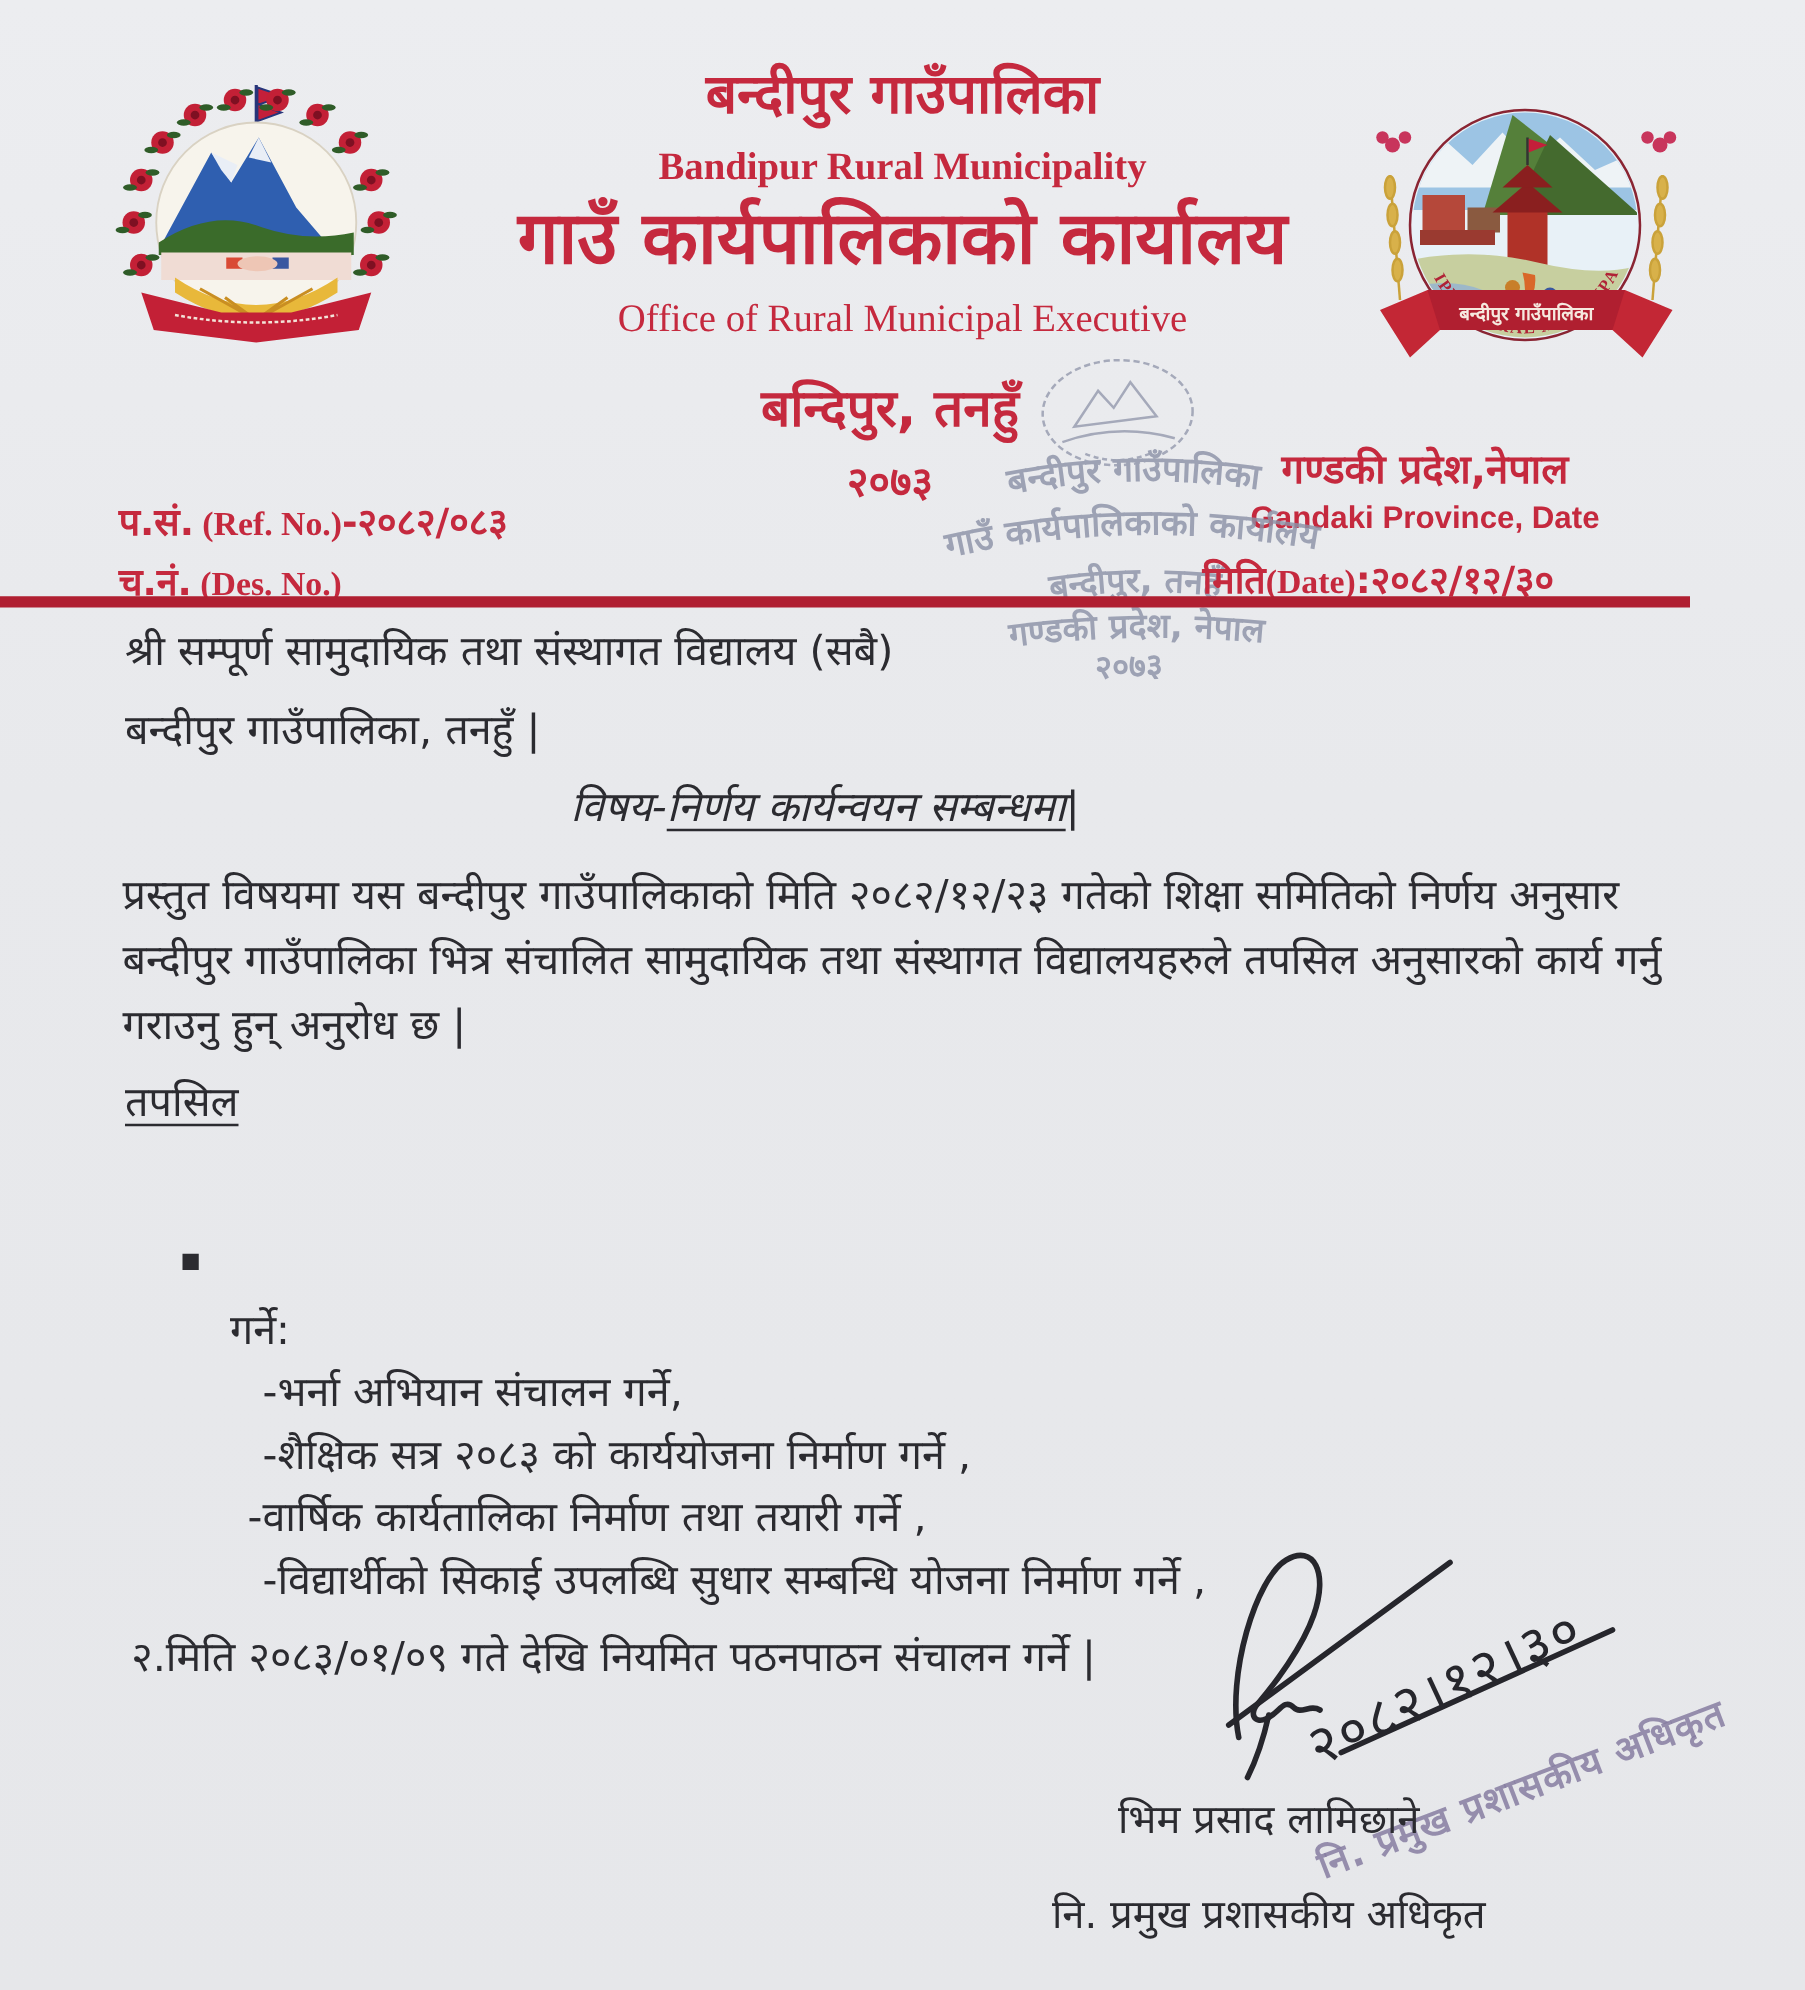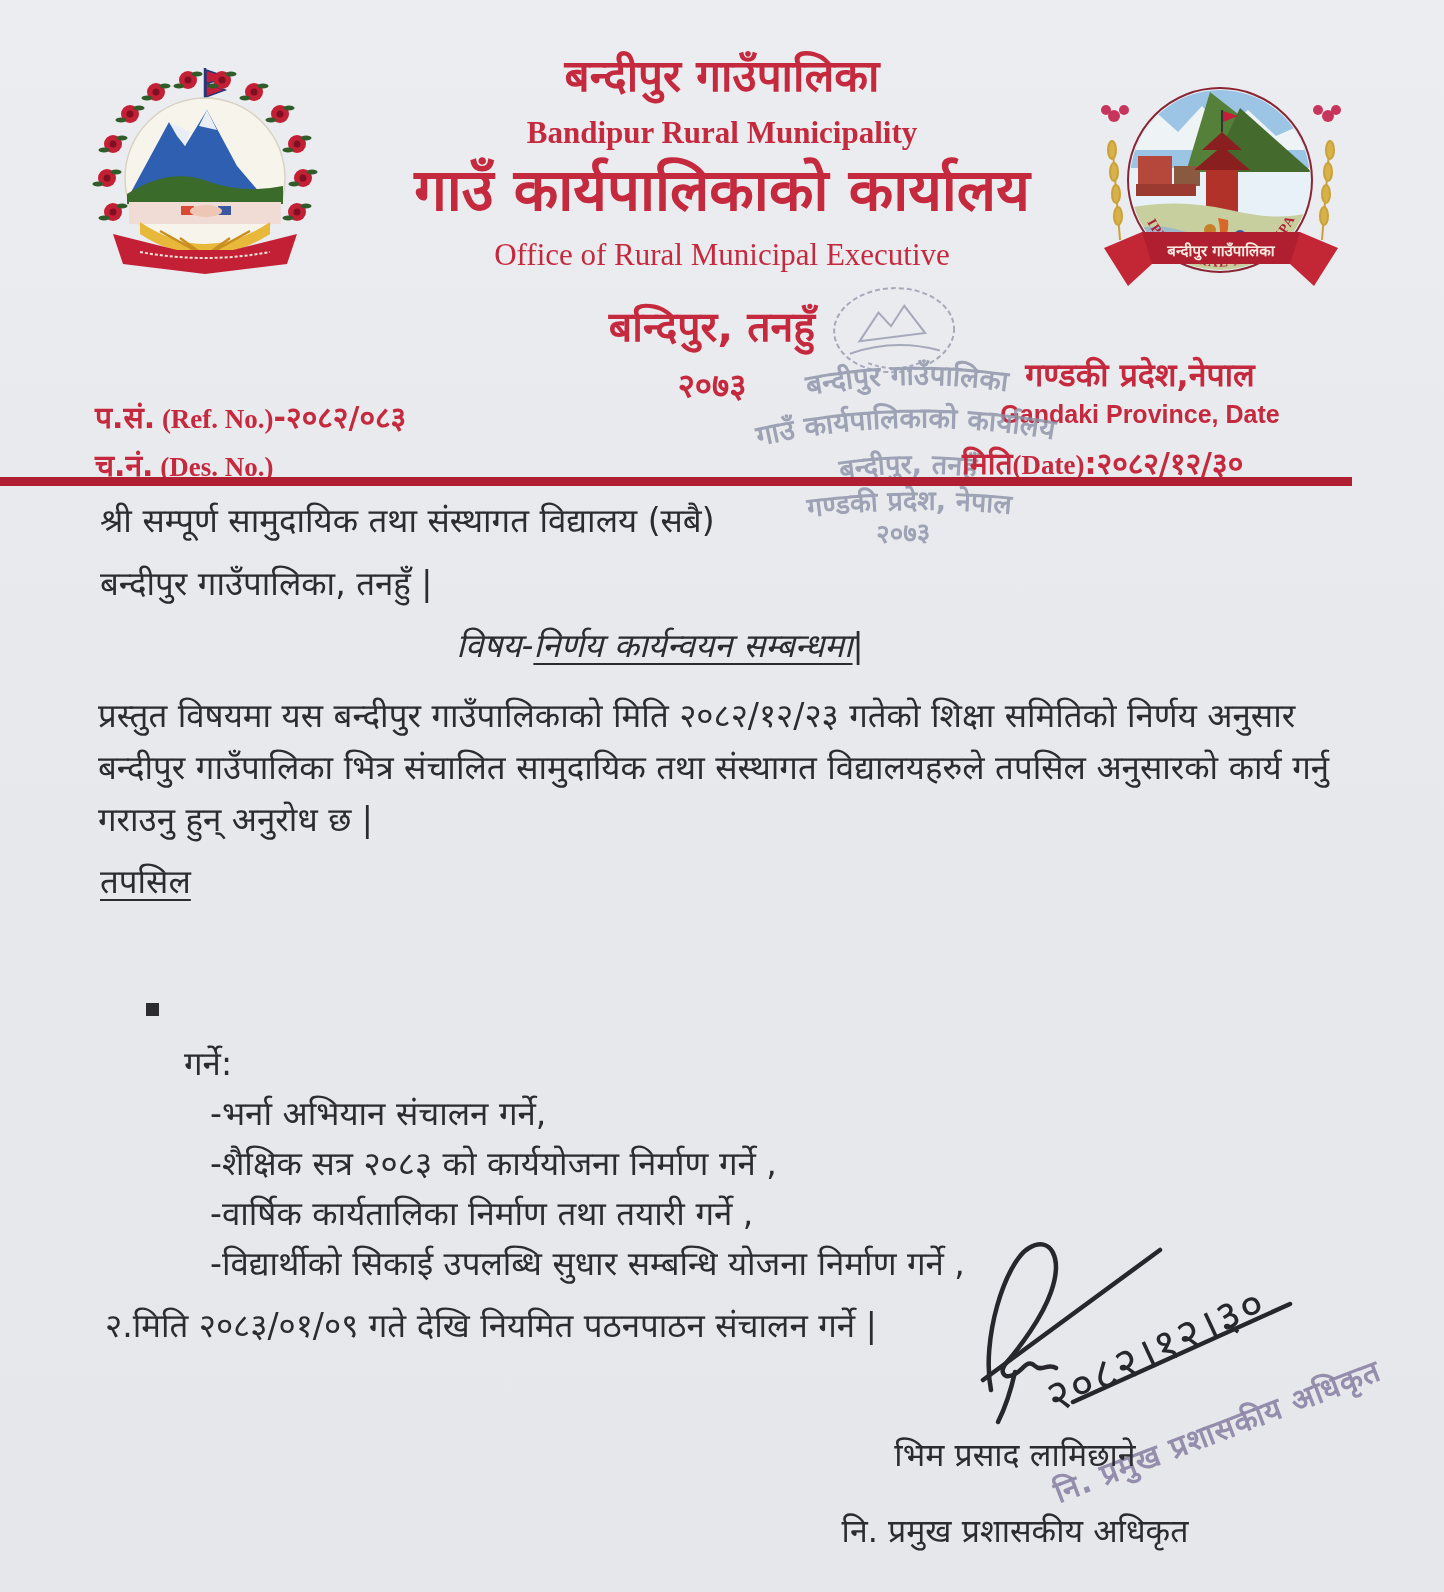--- a/index.html
+++ b/index.html
@@ -222,21 +222,21 @@
   <div class="abs body-t" style="left:98px;top:796px">गराउनु हुन् अनुरोध छ |</div>
 
   <div class="abs body-t u" style="left:100px;top:858px">तपसिल</div>
 
 
   <div class="abs bullet-sq"></div>
   <div class="abs body-t" style="left:184px;top:1040px">गर्ने:</div>
 
   <div class="abs body-t" style="left:210px;top:1090px">-भर्ना अभियान संचालन गर्ने,</div>
   <div class="abs body-t" style="left:210px;top:1140px">-शैक्षिक सत्र २०८३ को कार्ययोजना निर्माण गर्ने ,</div>
-  <div class="abs body-t" style="left:210px;top:1190px">-वार्षिक कार्यतालिका निर्माण तथा तयारी गर्ने ,</div>
+  <div class="abs body-t" style="left:198px;top:1190px">-वार्षिक कार्यतालिका निर्माण तथा तयारी गर्ने ,</div>
   <div class="abs body-t" style="left:210px;top:1240px">-विद्यार्थीको सिकाई उपलब्धि सुधार सम्बन्धि योजना निर्माण गर्ने ,</div>
 
   <div class="abs body-t" style="left:105px;top:1302px">२.मिति २०८३/०१/०९ गते देखि नियमित पठनपाठन संचालन गर्ने |</div>
 
   <svg class="abs" style="left:945px;top:1222px" width="380" height="210" viewBox="0 0 380 210">
     <g stroke="#26262c" stroke-width="4.5" fill="none" stroke-linecap="round">
       <path d="M46,168 C36,118 60,40 84,26 C106,13 118,36 106,70 C97,96 74,126 62,140 C54,149 58,157 68,153 C78,149 82,136 90,144 C96,150 103,141 111,146"></path>
       <path d="M70,150 C66,168 60,186 53,200"></path>
       <path d="M215,28 L38,158"></path>
       <path d="M128,180 L345,82"></path>

